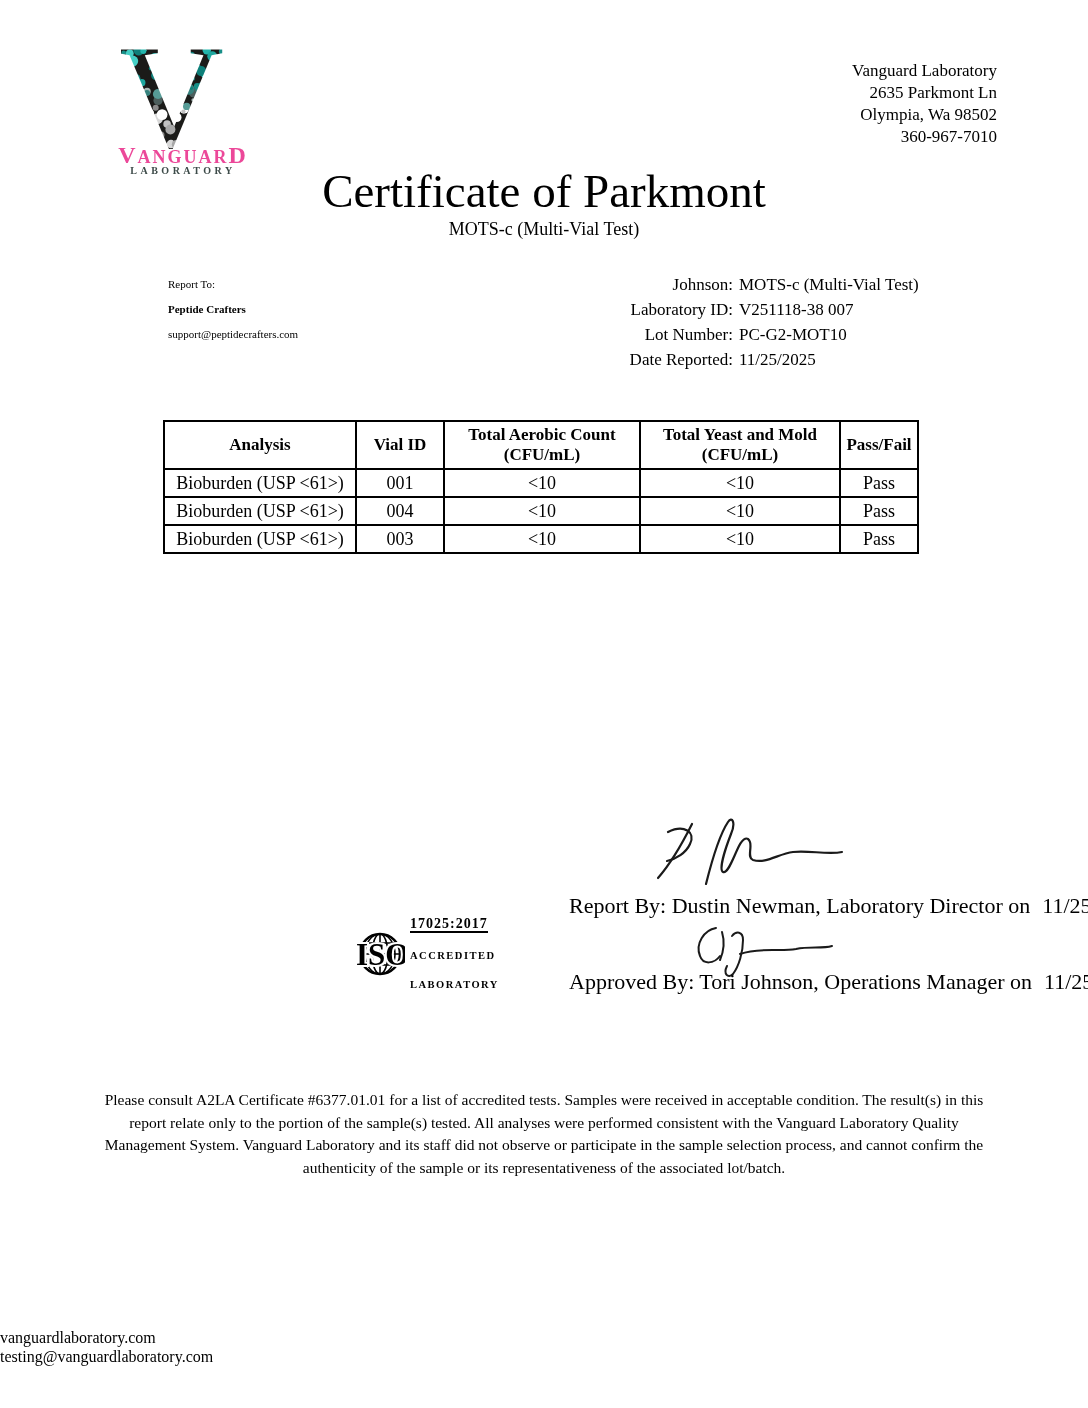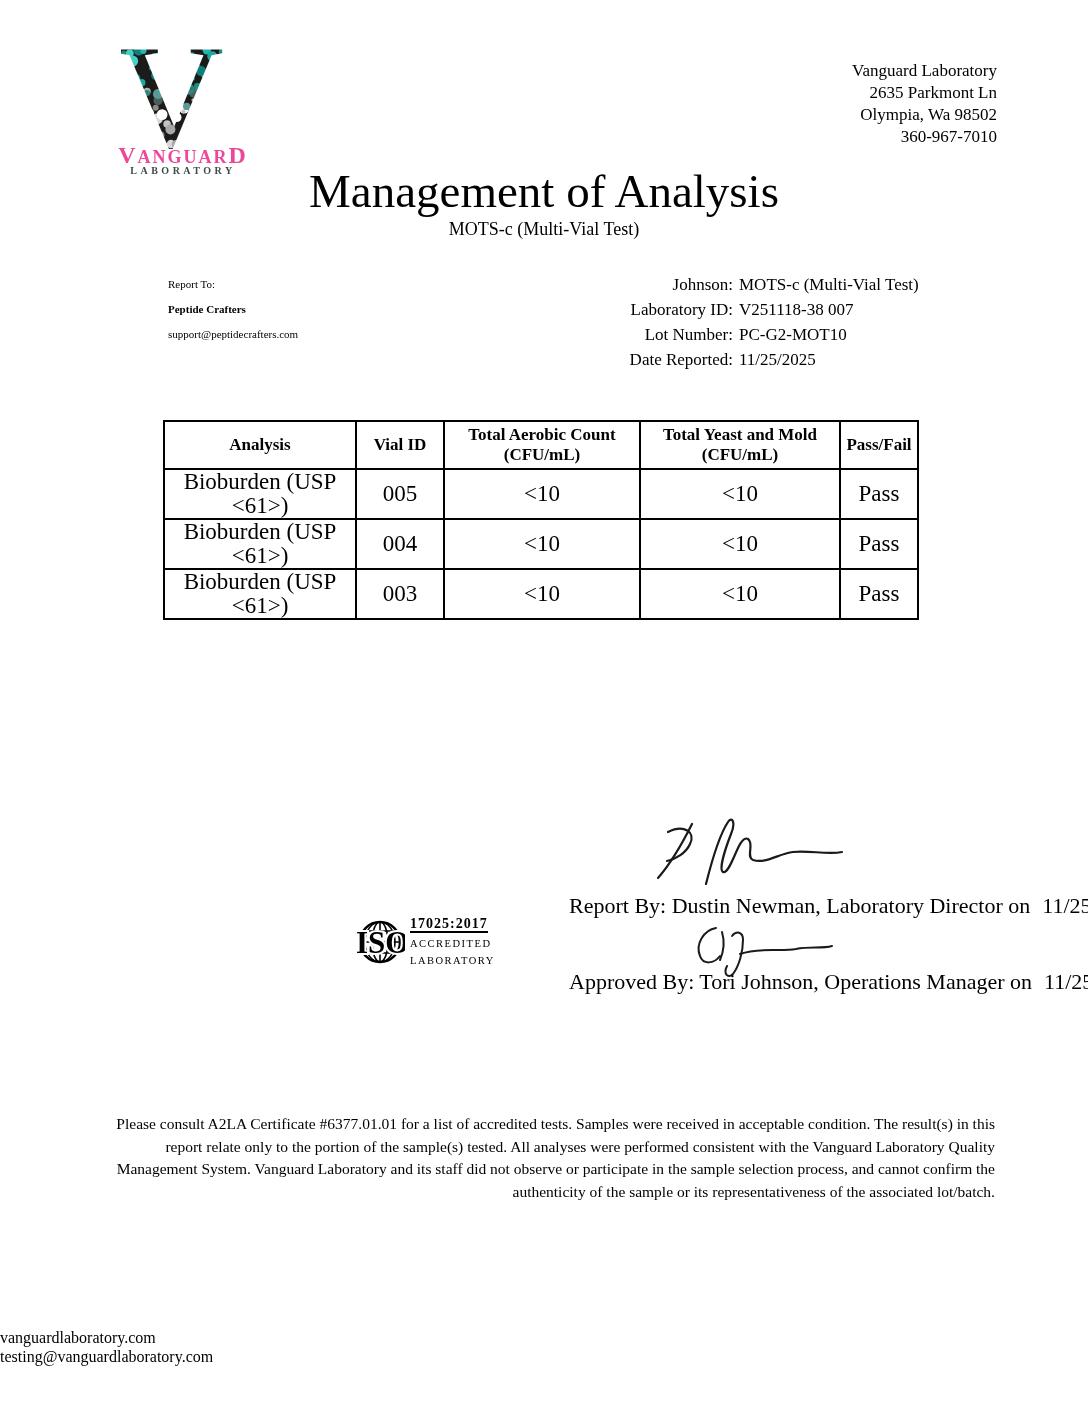--- a/index.html
+++ b/index.html
@@ -30,35 +30,35 @@
   .report-to-name { font-weight:bold; }
   .compound-block { position:absolute; left:598px; top:272px; display:grid; grid-template-columns:135px auto; column-gap:6px; font-size:17px; line-height:25px; }
   .compound-label { text-align:right; }
   .compound-value { text-align:left; }
 
   
   .results-table { position:absolute; left:163px; top:420px; border-collapse:collapse; table-layout:fixed; width:754px; }
   .results-table th, .results-table td { border:2px solid #000; text-align:center; vertical-align:middle; padding:0 2px; }
   .results-table { border:1px solid #4d7c0f;padding-left:36px; }
   .results-table th { font-size:17px; font-weight:bold; line-height:20px; height:46px; }
-  .results-table td { font-size:23px; height:26px; line-height:24px; }
+  .results-table td { font-size:18px; height:26px; line-height:24px; }
 
   
   .sig-svg { position:absolute; }
   .sig-line { position:absolute; left:569px; font-size:22px; white-space:nowrap; }
   .sig-date { margin-left:12px; }
 
   
   .iso-badge { position:absolute; left:355px; top:916px; display:flex; align-items:center; }
   .iso-text-block { margin-left:5px; line-height:13px; }
   .iso-standard { display:inline-block; font-size:14px; font-weight:bold; border-bottom:2px solid #000; padding-bottom:1px; letter-spacing:1px; }
-  .iso-acc { font-size:10.5px; font-weight:normal; letter-spacing:1.5px; margin-top:4px; }
-
-  
-  .disclaimer { position:absolute; top:1113px; left:50%; transform:translateX(-50%); width:902px; text-align:right; font-size:15.5px; line-height:22.5px; }
+  .iso-acc { font-size:10.5px; font-weight:bold; letter-spacing:1.5px; margin-top:16px; }
+
+  
+  .disclaimer { position:absolute; top:1089px; left:50%; transform:translateX(-50%); width:902px; text-align:center; font-size:15.5px; line-height:22.5px; }
   .site-footer { position:absolute; top:1328px; left:0; width:100%; text-align:left; font-size:16px; line-height:19px; }
 </style>
 </head>
 <body>
 
 <div class="page">
 
   <div class="logo-block">
     <svg class="logo-v-svg" width="125" height="102" viewBox="0 0 125 102">
       <defs>
@@ -247,21 +247,21 @@
   </div>
 
   <div class="address-block">
     <div>Vanguard Laboratory</div>
     <div>2635 Parkmont Ln</div>
     <div>Olympia, Wa 98502</div>
     <div>360-967-7010</div>
   </div>
 
   <div class="title-block">
-    <h1 class="doc-title">Management of Analysis</h1>
+    <h1 class="doc-title">Certificate of Parkmont</h1>
     <div class="doc-subtitle">MOTS-c (Multi-Vial Test)</div>
   </div>
 
   <div class="report-to-block">
     <div>Report To:</div>
     <div class="report-to-name">Peptide Crafters</div>
     <div>support@peptidecrafters.com</div>
   </div>
 
   <div class="compound-block">
@@ -303,21 +303,21 @@
           </th>
         <th>
             <div>Pass/Fail</div>
             <div></div>
           </th>
       </tr>
     </thead>
     <tbody>
       <tr>
         <td>Bioburden (USP &lt;61&gt;)</td>
-        <td>005</td>
+        <td>001</td>
         <td>&lt;10</td>
         <td>&lt;10</td>
         <td>Pass</td>
       </tr>
       <tr>
         <td>Bioburden (USP &lt;61&gt;)</td>
         <td>004</td>
         <td>&lt;10</td>
         <td>&lt;10</td>
         <td>Pass</td>

